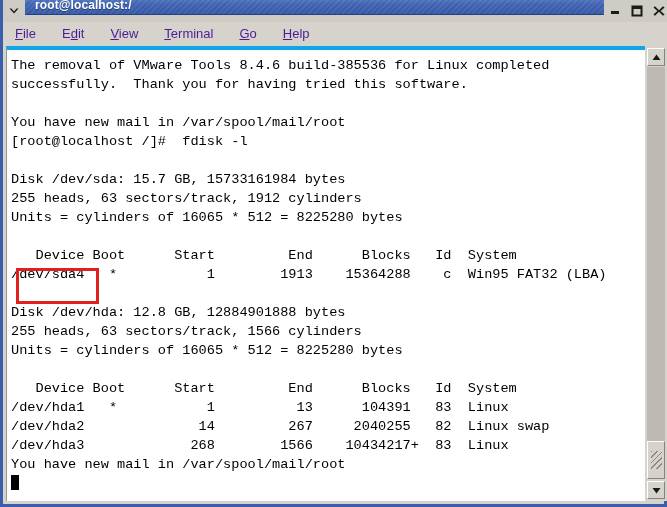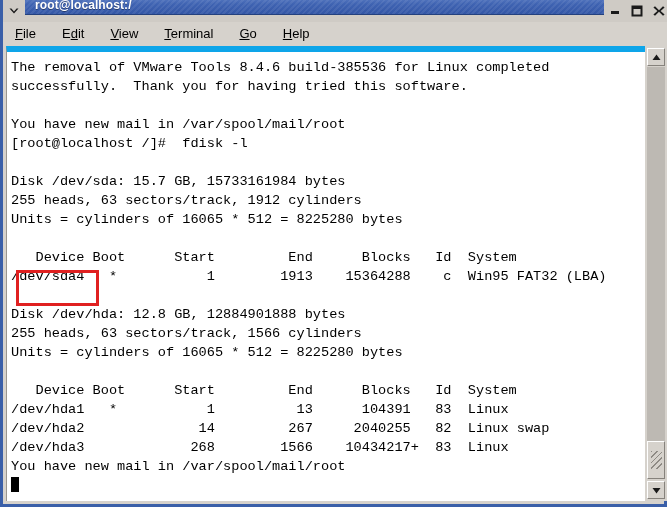--- a/index.html
+++ b/index.html
@@ -92,21 +92,21 @@
     width: 661px;
     height: 24px;
     background: #d6d2cc;
     display: flex;
     align-items: center;
     box-sizing: border-box;
     padding-left: 9px;
   }
   .menuitem {
     font-size: 13px;
-    color: #000000;
+    color: #4c1d95;
     margin-right: 26px;
     white-space: nowrap;
     line-height: 24px;
   }
   .menuitem u { text-decoration: underline; }
 
   
   #term-frame {
     position: absolute;
     left: 3px;
@@ -116,21 +116,21 @@
     background: #d6d2cc;
     box-sizing: border-box;
   }
   #term-area {
     position: absolute;
     left: 0px;
     top: 0px;
     width: 639px;
     height: 455px;
     background: #ffffff;
-    border-top: 6px solid #0ea5e9;
+    border-top: 4px solid #0ea5e9;
     border-left: 1px solid #9a968f;
     box-sizing: border-box;
     overflow: hidden;
   }
   #term-text {
     position: absolute;
     left: 4px;
     top: 6px;
     font-family: "Liberation Mono", "DejaVu Sans Mono", monospace;
     font-size: 13.6px;

